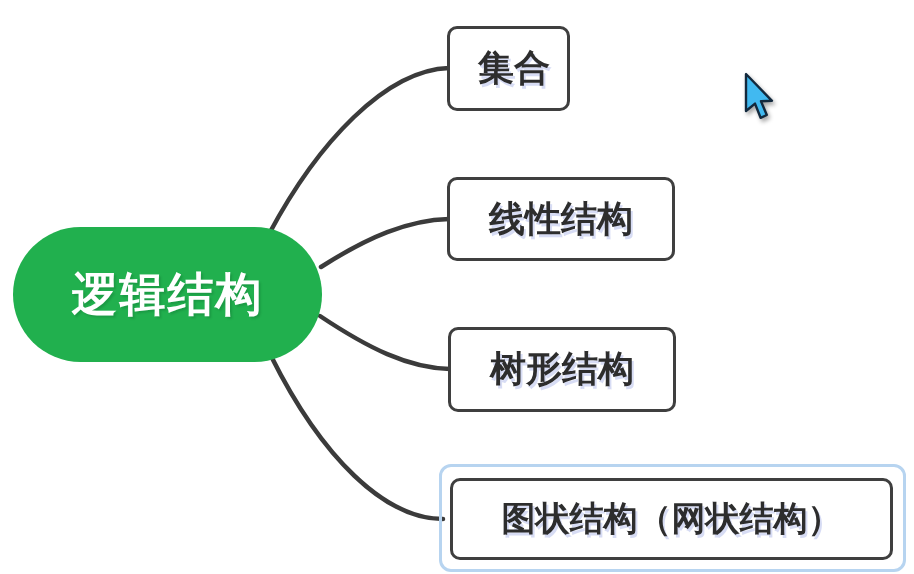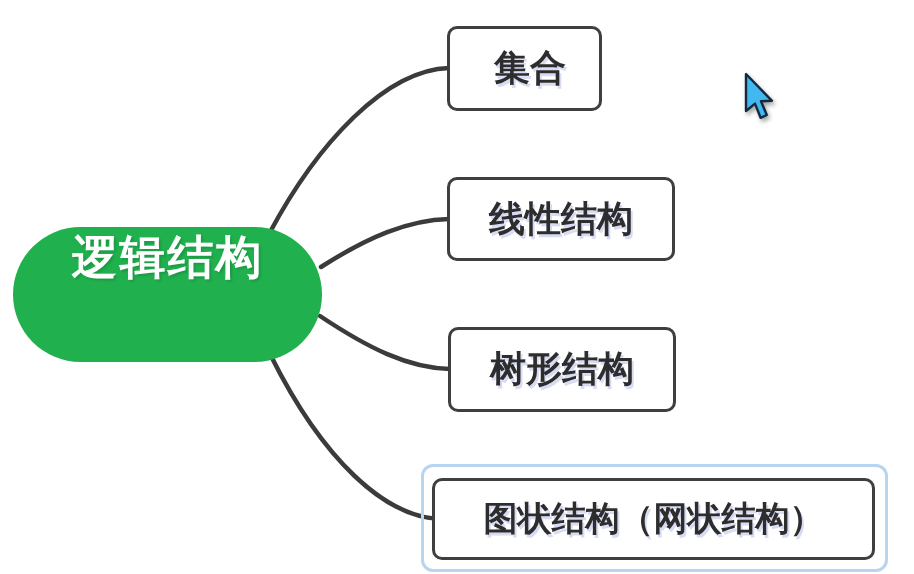--- a/index.html
+++ b/index.html
@@ -27,21 +27,21 @@
     stroke-width: 4.5;
     stroke-linecap: round;
   }
   .root-node {
     position: absolute;
     left: 13px; top: 227px;
     width: 309px; height: 135px;
     background: var(--root-bg, #21b04e);
     border-radius: 68px;
     display: flex;
-    align-items: flex-start;
+    align-items: center;
     justify-content: center;
     box-sizing: border-box;
   }
   .root-node .label {
     color: var(--root-text, #ffffff);
     font-size: 46px;
     font-weight: bold;
     letter-spacing: 2px;
     text-shadow: 2px 2px 2px rgba(0,60,25,0.18);
     white-space: nowrap;
@@ -55,27 +55,27 @@
     display: flex;
     align-items: center;
     justify-content: center;
   }
   .branch .label {
     color: var(--box-text, #2d2d2d);
     font-weight: bold;
     white-space: nowrap;
     text-shadow: 2px 3px 0 rgba(110,130,215,0.28);
   }
-  .b1 { left: 447px; top: 26px;  width: 155px; height: 85px; padding-left: 11px; }
+  .b1 { left: 447px; top: 26px;  width: 123px; height: 85px; padding-left: 11px; }
   .b2 { left: 447px; top: 177px; width: 228px; height: 84px; }
   .b3 { left: 448px; top: 327px; width: 228px; height: 85px; }
   .b1 .label, .b2 .label, .b3 .label { font-size: 36px; }
   .selection-ring {
     position: absolute;
-    left: 421px; top: 464px;
+    left: 439px; top: 464px;
     width: 467px; height: 108px;
     border: 3px solid var(--selection, #b7d4f0);
     border-radius: 12px;
     box-sizing: border-box;
   }
   .b4 {
     left: 8px; top: 11px;
     width: 443px; height: 82px;
   }
   .b4 .label { font-size: 34px; }

